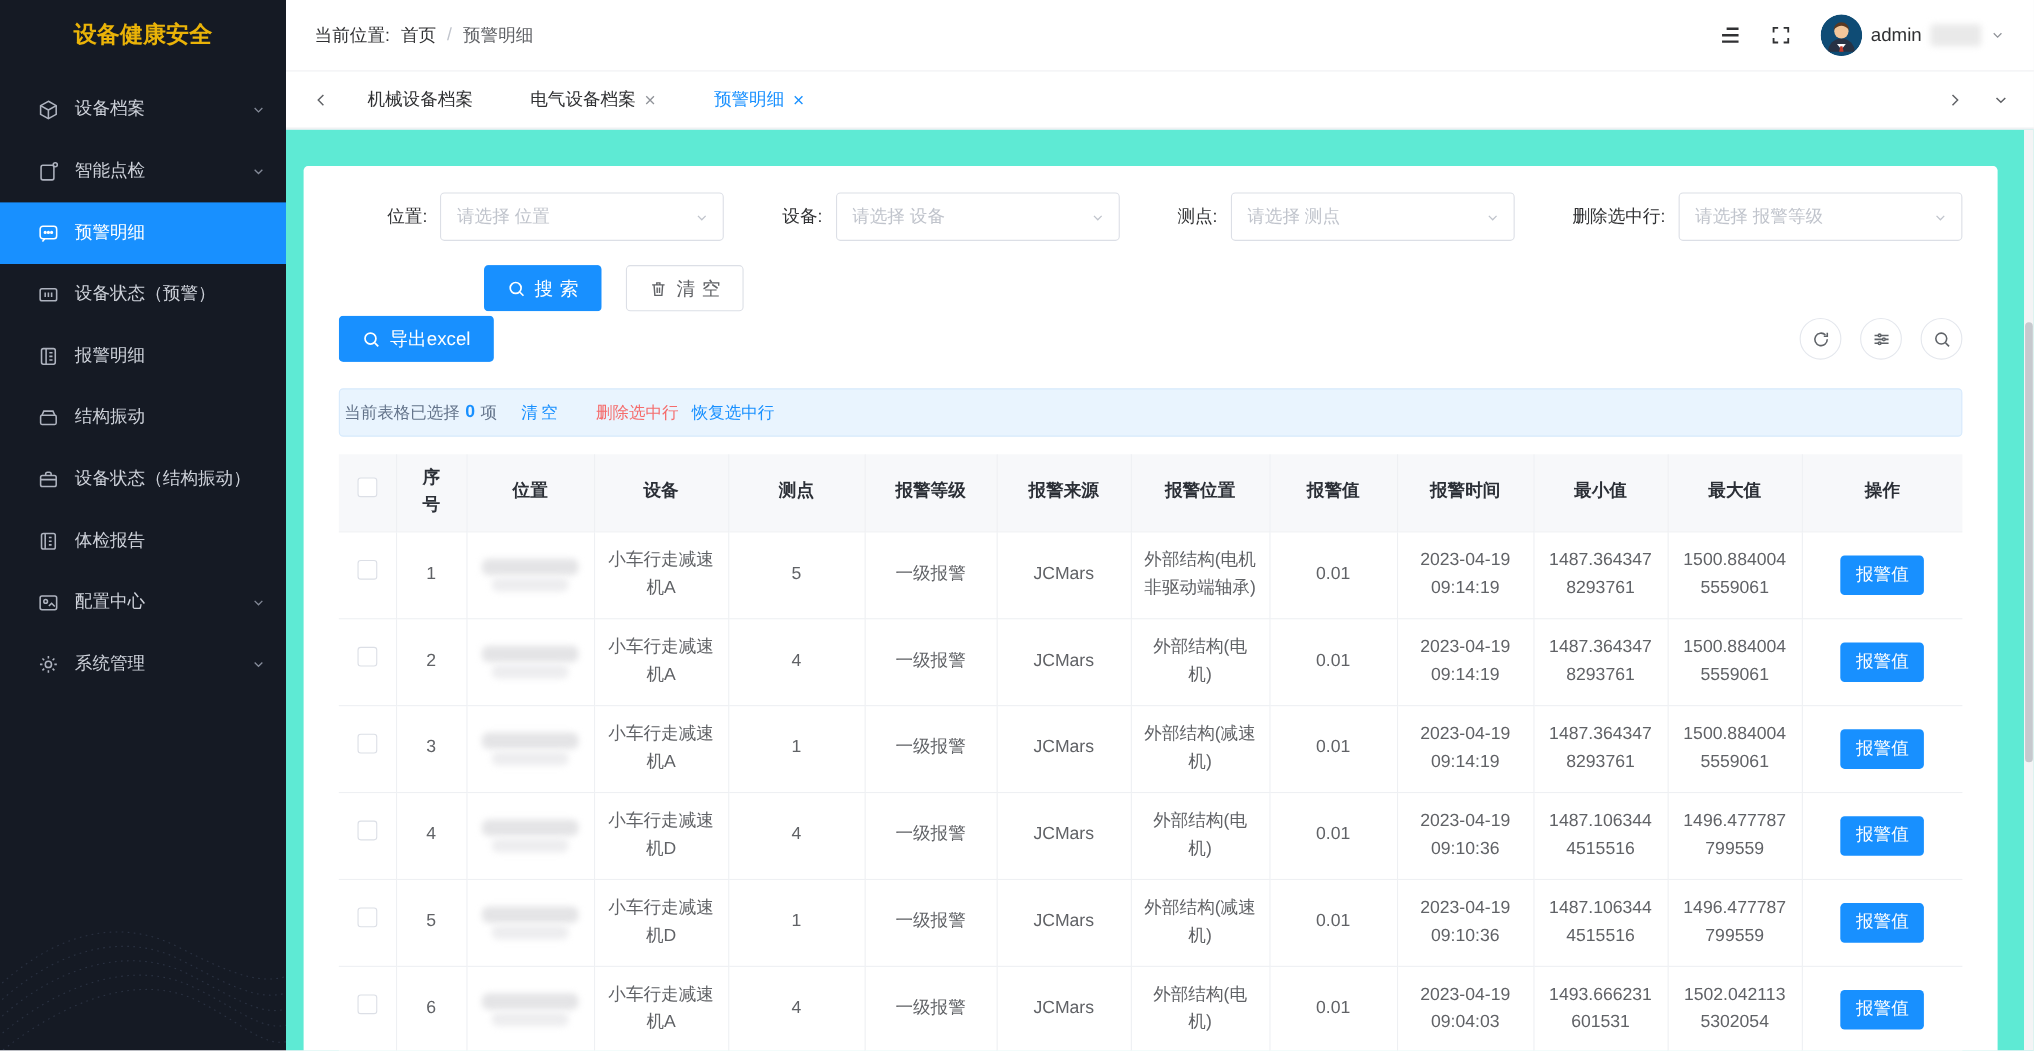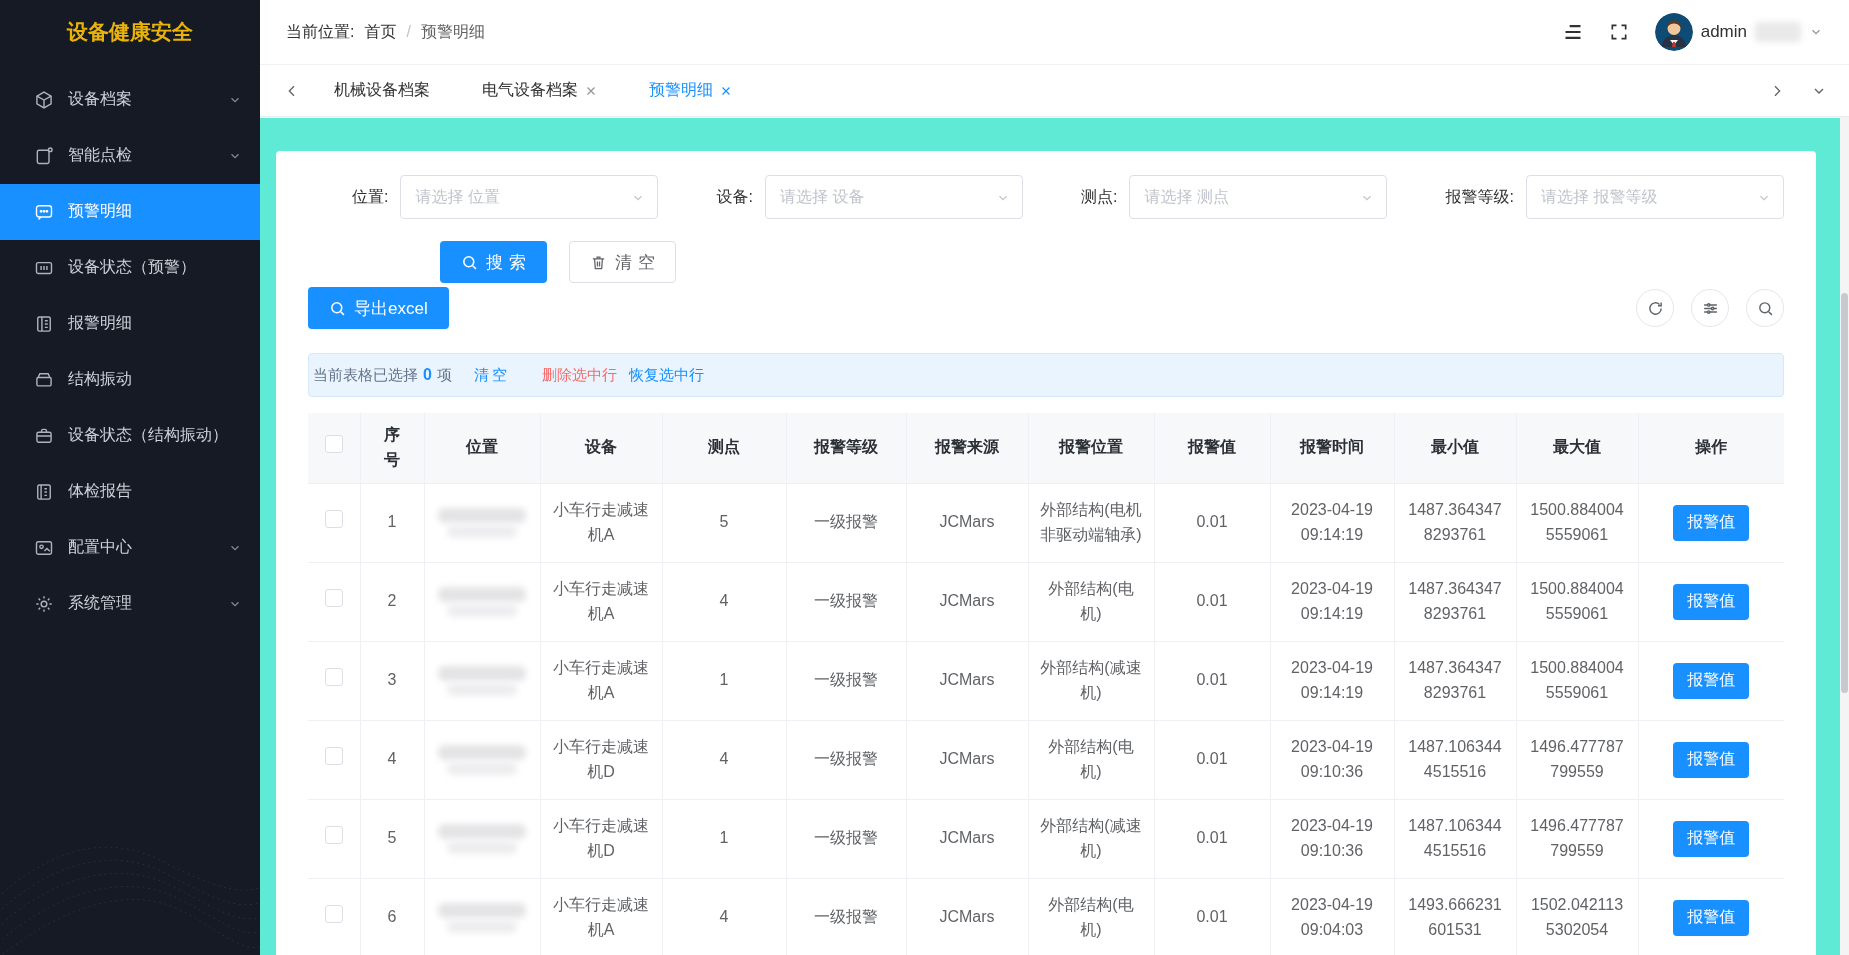--- a/index.html
+++ b/index.html
@@ -374,21 +374,21 @@
           <div class="select">
             <span class="placeholder">请选择 测点</span>
             <span class="sel-chevron">
               <svg viewBox="0 0 24 24" fill="none" stroke="currentColor" stroke-width="2">
                   <path d="M6 9l6 6 6-6"></path>
                 </svg>
               </span>
           </div>
         </div>
         <div class="filter-group">
-          <span class="filter-label">报警等级:</span>
+          <span class="filter-label">删除选中行:</span>
           <div class="select">
             <span class="placeholder">请选择 报警等级</span>
             <span class="sel-chevron">
               <svg viewBox="0 0 24 24" fill="none" stroke="currentColor" stroke-width="2">
                   <path d="M6 9l6 6 6-6"></path>
                 </svg>
               </span>
           </div>
         </div>
       </div>

